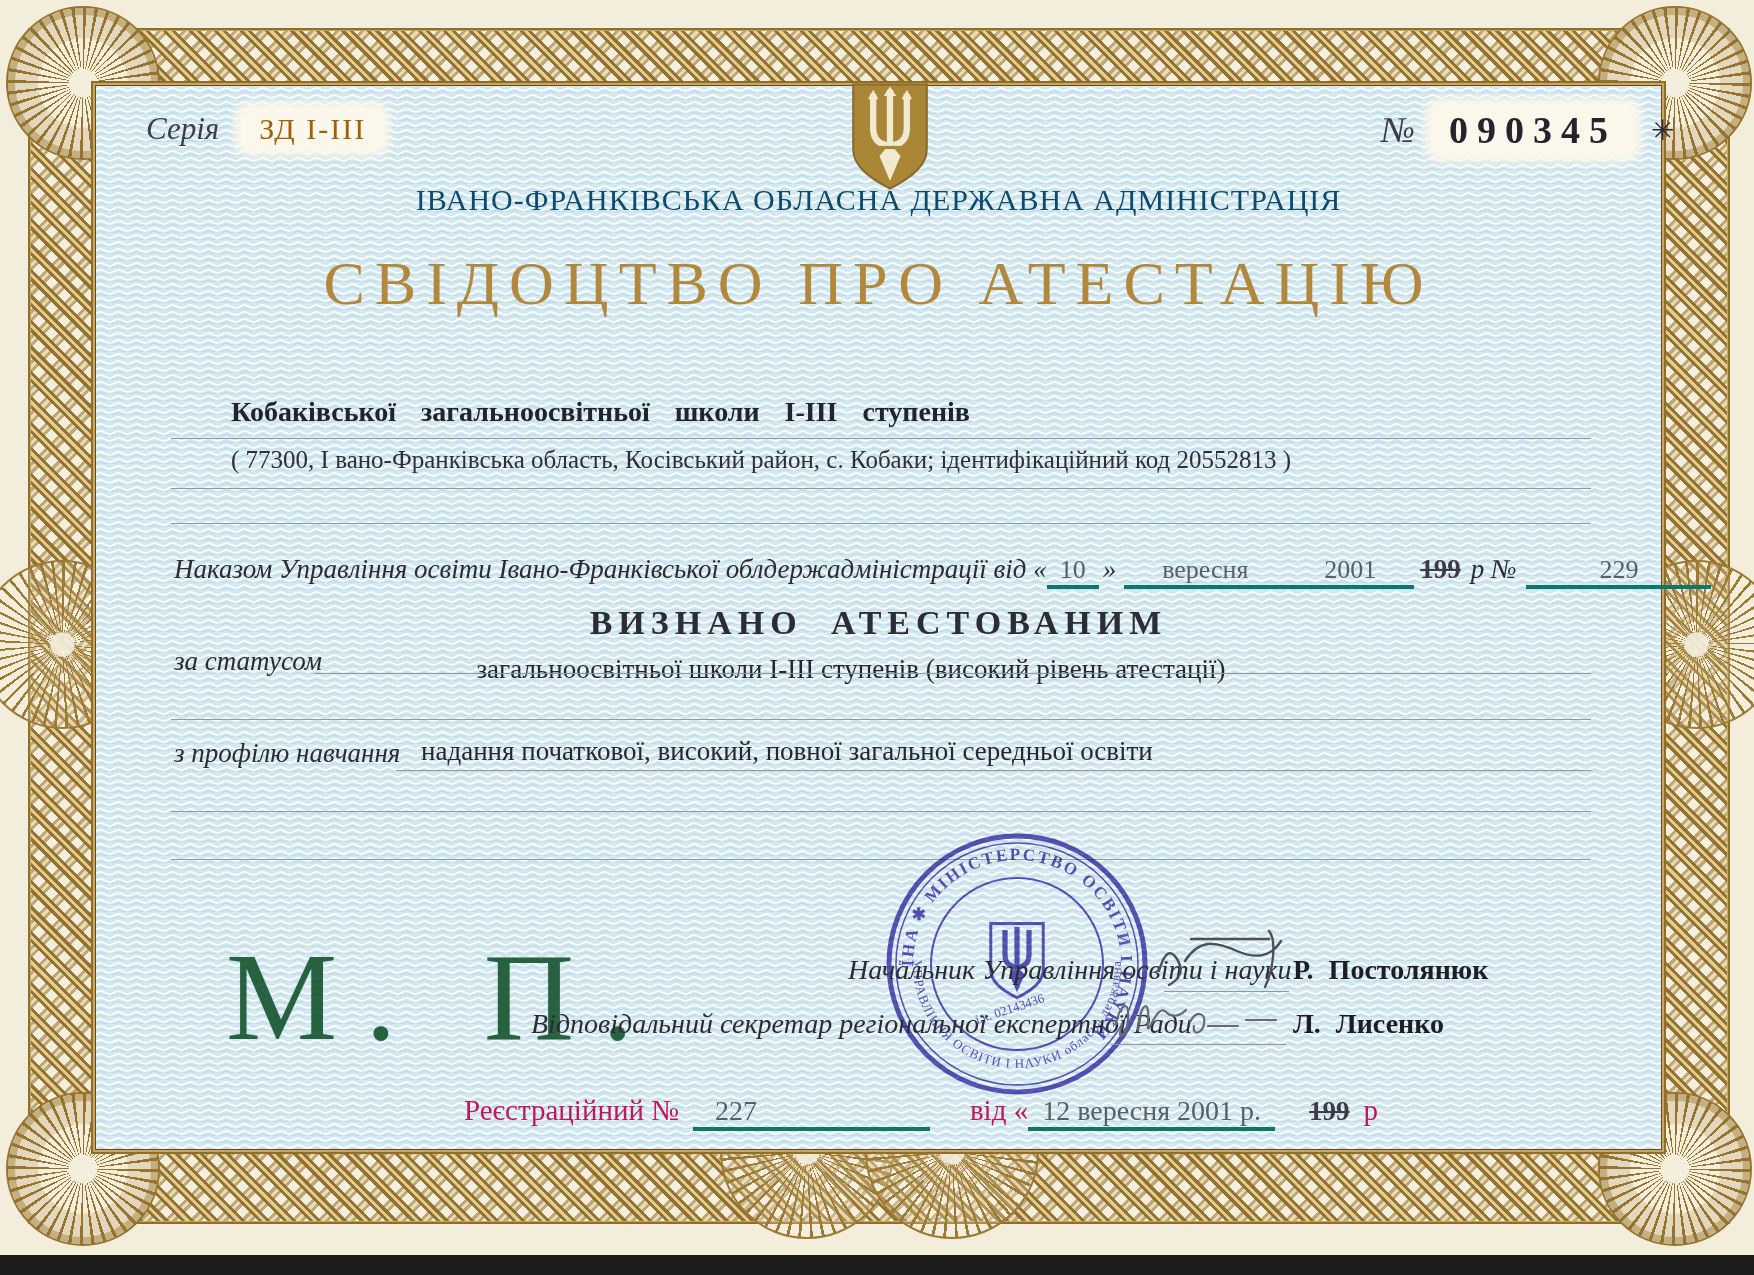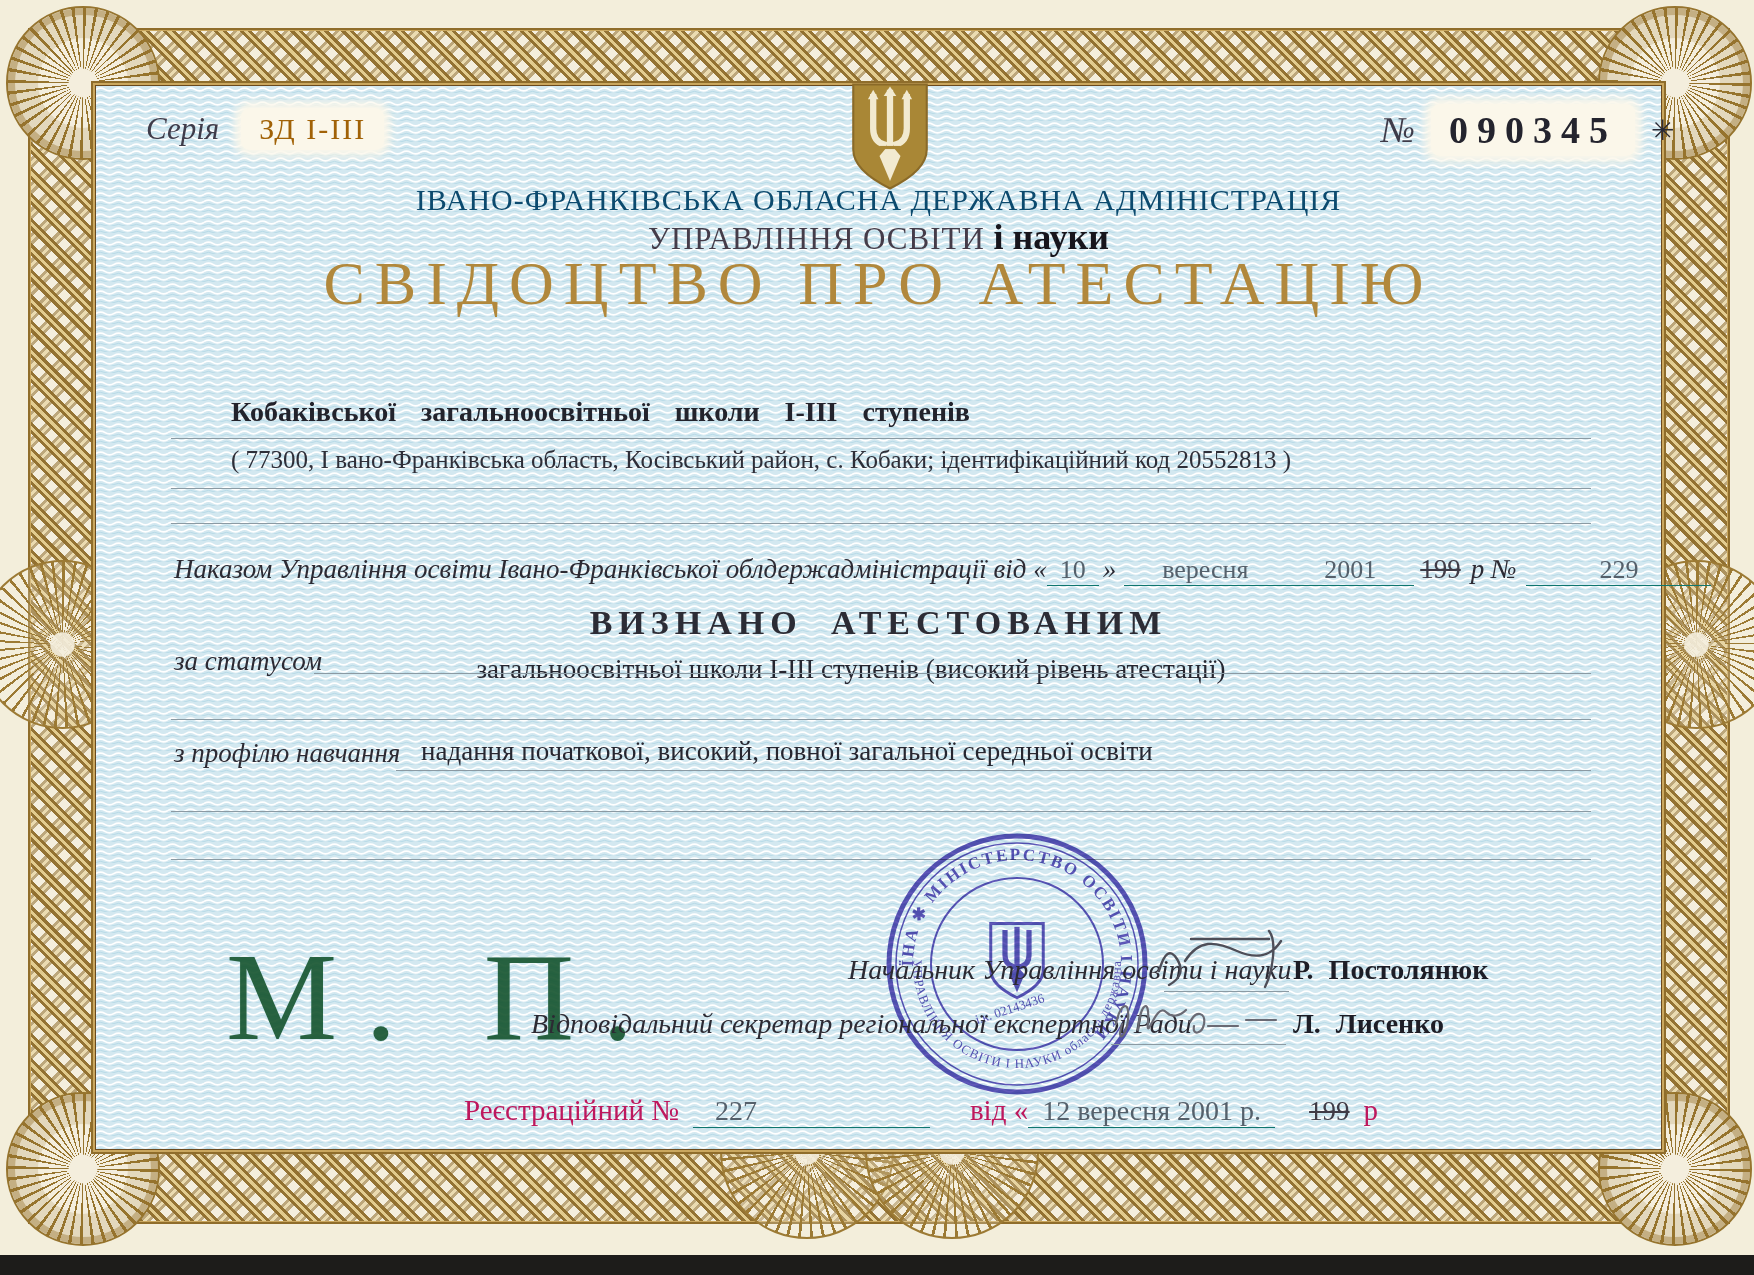--- a/index.html
+++ b/index.html
@@ -51,22 +51,22 @@
   .num-label{font-style:italic;font-size:36px;color:#3f3c4a;}
   .num-value{font-size:38px;font-weight:bold;color:#24242e;letter-spacing:9px;}
   .num-star{font-size:28px;color:#2a2a35;}
   .hdr1{width:100%;text-align:center;font-size:30px;color:#0c4a6e;letter-spacing:1px;}
   .hdr2{width:100%;text-align:center;font-size:31px;color:#453c49;letter-spacing:1px;}
   .hdr2 .added{font-size:36px;color:#17151c;font-weight:bold;letter-spacing:0;}
   .doc-title{width:100%;text-align:center;font-size:62px;color:#b1883c;letter-spacing:10px;font-weight:500;}
   .school-name{font-size:28px;font-weight:bold;color:#23232c;word-spacing:18px;}
   .school-addr{font-size:25px;color:#2e2e38;}
   .ital{font-style:italic;font-size:27px;color:#2c2a33;}
-  .fill{display:inline-block;border-bottom:1px solid #0f766e;text-align:center;color:#55606b;font-size:26px;}
-  .struck{font-weight:normal;color:#3f3b46;text-decoration:line-through;font-size:27px;}
+  .fill{display:inline-block;border-bottom:4px solid #0f766e;text-align:center;color:#55606b;font-size:26px;}
+  .struck{font-weight:bold;color:#3f3b46;text-decoration:line-through;font-size:27px;}
   .vyznano{width:100%;text-align:center;font-size:34px;font-weight:bold;color:#2c2c35;letter-spacing:6px;word-spacing:14px;}
   .value-text{font-size:27px;color:#262630;}
   .mp{font-size:125px;color:#14532d;letter-spacing:28px;opacity:.9;text-shadow:0 0 2px #b5d9e6;}
   .role{font-style:italic;font-size:28px;color:#2c2a33;white-space:nowrap;}
   .sig-name{font-size:28px;font-weight:bold;color:#1d1d26;white-space:nowrap;word-spacing:8px;}
   .reg-label{font-size:29px;color:#be185d;}
   .reg-fill{color:#55606b;font-size:28px;}
   .scan-bar{position:absolute;left:0;bottom:0;width:100%;height:20px;background:#1d1c1a;z-index:6;}
   .stamp{opacity:.88;mix-blend-mode:multiply;}
 </style>
@@ -121,24 +121,20 @@
         <path d="M40,10 V60"></path>
       </g>
       <path d="M40,4 l-6,9 h12 z" fill="#f2ead0"></path>
       <path d="M24,7 l-5,9 h10 z" fill="#f2ead0"></path>
       <path d="M56,7 l-5,9 h10 z" fill="#f2ead0"></path>
       <path d="M40,58 l10,12 -10,24 -10,-24 z" fill="#f2ead0"></path>
       <path d="M30,62 h20" stroke="#a98736" stroke-width="3"></path>
     </svg>
 
     <div class="abs hdr1" style="top:97px;">ІВАНО-ФРАНКІВСЬКА ОБЛАСНА ДЕРЖАВНА АДМІНІСТРАЦІЯ</div>
-    <div class="abs hdr2" style="top:130px;">
-      <span>УПРАВЛІННЯ ОСВІТИ</span>
-      <span class="added">і науки</span>
-    </div>
 
     <div class="abs doc-title" style="top:162px;">СВІДОЦТВО ПРО АТЕСТАЦІЮ</div>
 
     <div class="abs school-name" style="left:135px;top:310px;">Кобаківської загальноосвітньої школи І-ІІІ ступенів</div>
     <div class="rule" style="left:75px;top:352px;width:1420px;"></div>
     <div class="abs school-addr" style="left:135px;top:360px;">( 77300, І вано-Франківська область, Косівський  район, с. Кобаки;  ідентифікаційний код  20552813 )</div>
     <div class="rule" style="left:75px;top:402px;width:1420px;"></div>
     <div class="rule" style="left:75px;top:437px;width:1420px;"></div>
 
     <div class="abs" style="left:78px;top:468px;display:flex;align-items:baseline;white-space:nowrap;">

